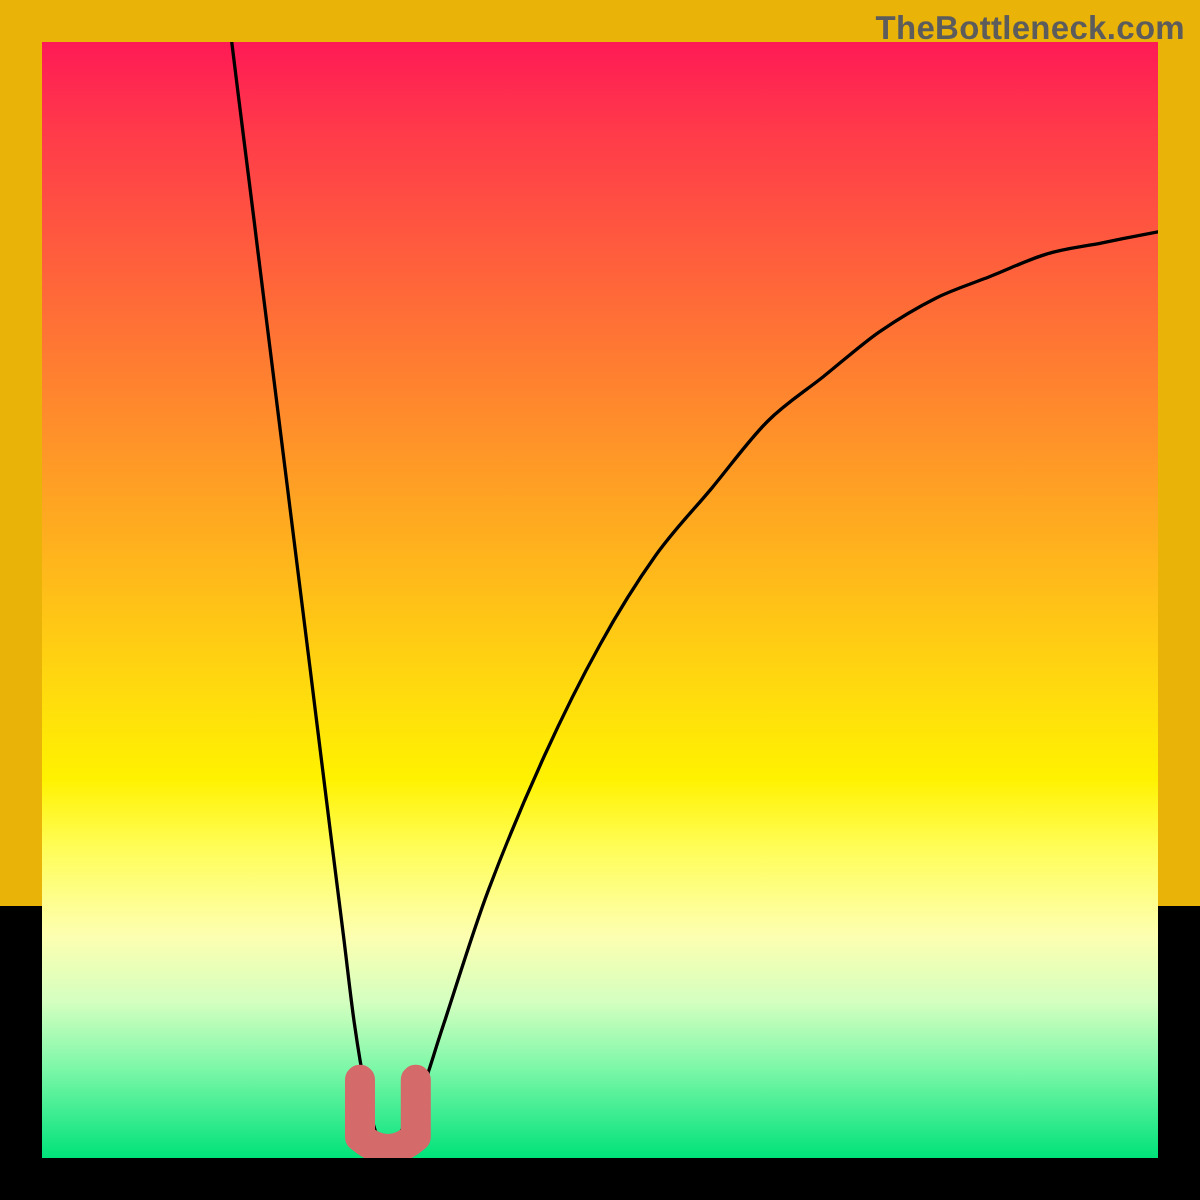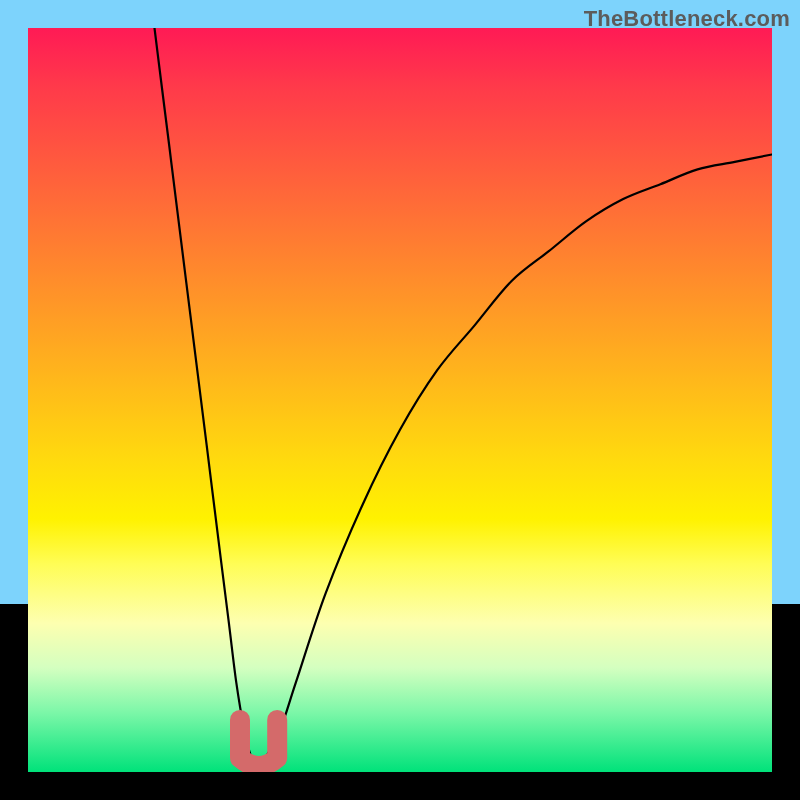--- a/index.html
+++ b/index.html
@@ -1,21 +1,21 @@
 <!DOCTYPE html>
 <html><head>
 <meta charset="utf-8">
 <style>
   * { margin: 0; padding: 0; box-sizing: border-box; }
   html, body { width: 800px; height: 800px; overflow: hidden; background: #000; }
   .frame {
     position: relative;
     width: 800px;
     height: 604px;
-    background: #7dd3fc;
+    background: #eab308;
   }
   .plot-area {
     position: absolute;
     left: 28px;
     top: 28px;
     width: 744px;
     height: 744px;
     background: linear-gradient(to bottom,
       #ff1a55 0%,
       #ff3a4a 8%,

